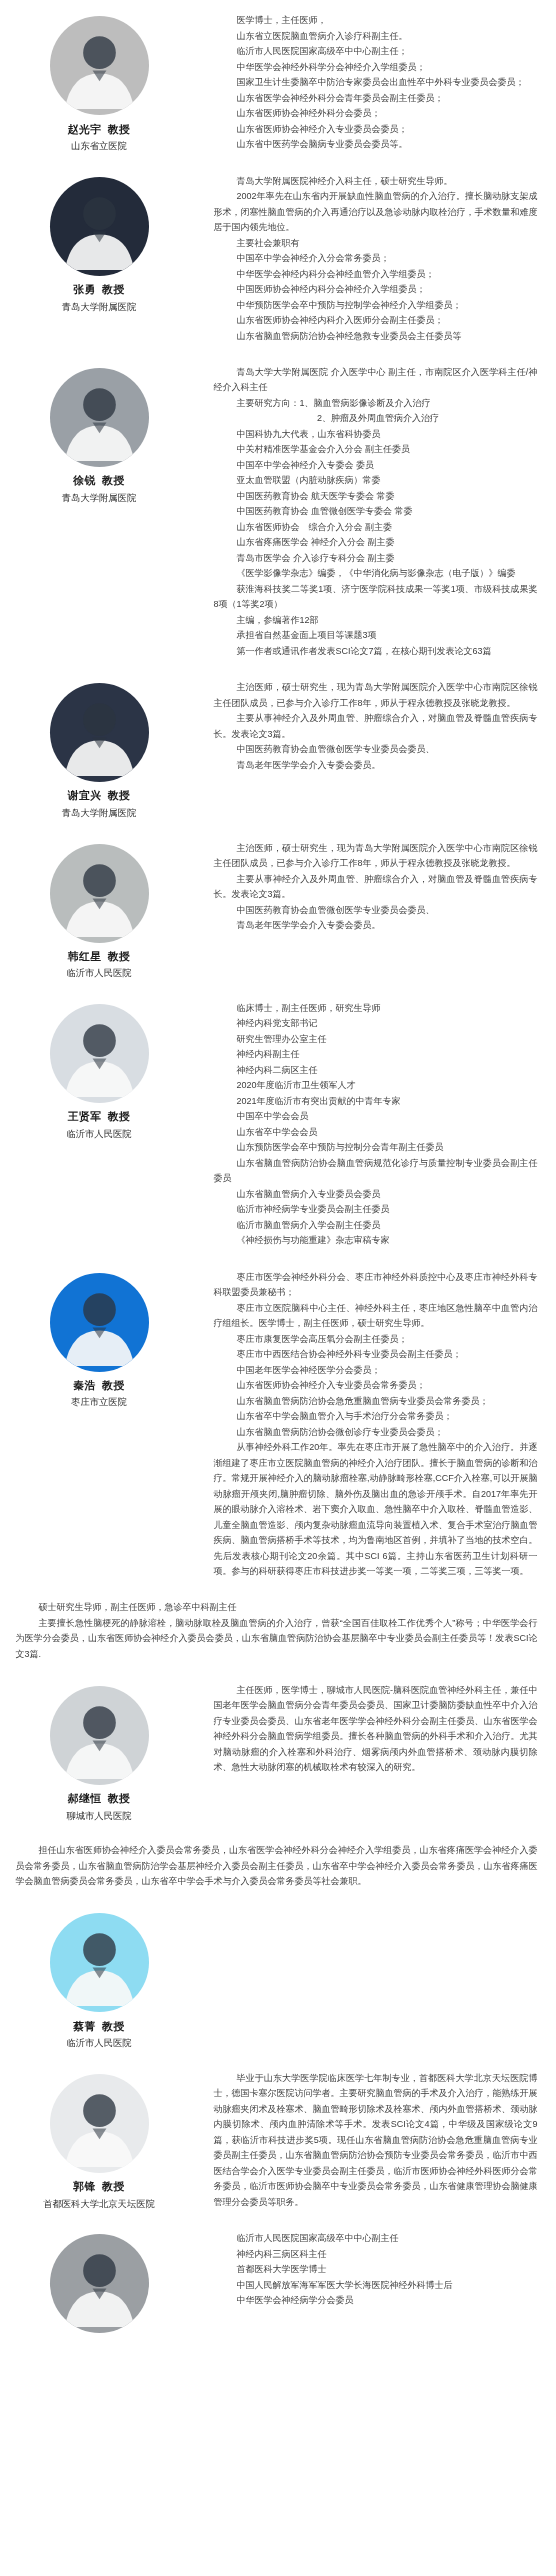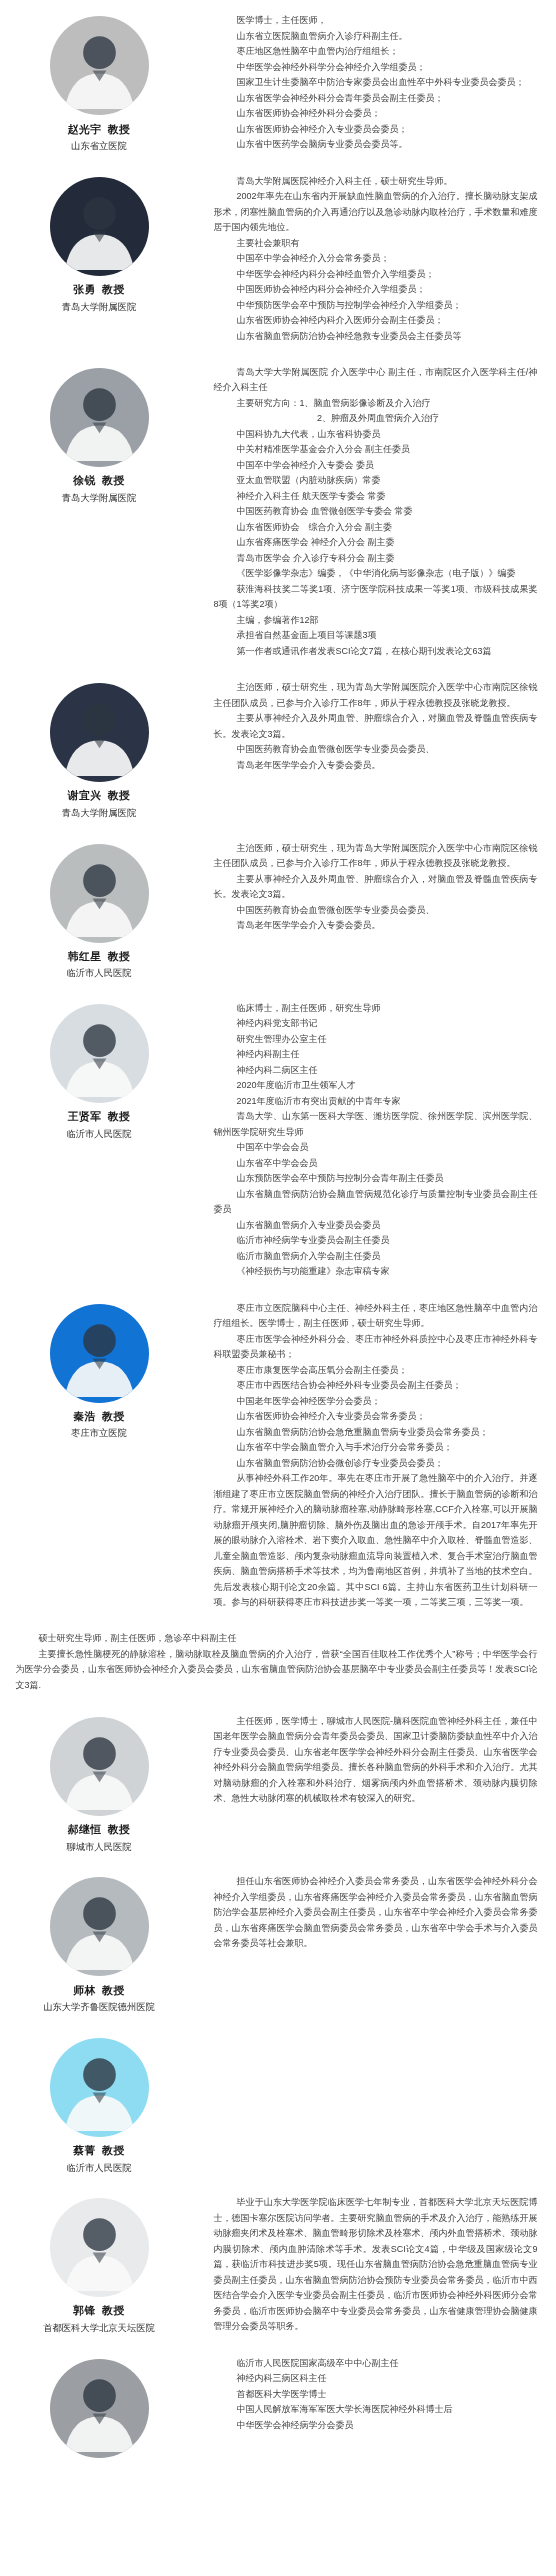--- a/index.html
+++ b/index.html
@@ -33,21 +33,21 @@
       <div class="caption-name">
         <span>赵光宇</span><span class="t">教授</span>
       </div>
       <div class="caption-hospital">
             <div>山东省立医院</div>
           </div>
     </div>
     <div class="col-right">
           <p class="bio-line">医学博士，主任医师，</p>
           <p class="bio-line">山东省立医院脑血管病介入诊疗科副主任。</p>
-          <p class="bio-line">枣庄地区急性脑卒中血管内治疗组组长；</p>
+          <p class="bio-line">临沂市人民医院国家高级卒中中心副主任；</p>
           <p class="bio-line">中华医学会神经外科学分会神经介入学组委员；</p>
           <p class="bio-line">国家卫生计生委脑卒中防治专家委员会出血性卒中外科专业委员会委员；</p>
           <p class="bio-line">山东省医学会神经外科分会青年委员会副主任委员；</p>
           <p class="bio-line">山东省医师协会神经外科分会委员；</p>
           <p class="bio-line">山东省医师协会神经介入专业委员会委员；</p>
           <p class="bio-line">山东省中医药学会脑病专业委员会委员等。</p>
         </div>
   </div>
 
   <div class="profile">
@@ -96,21 +96,21 @@
           </div>
     </div>
     <div class="col-right">
           <p class="bio-line">青岛大学大学附属医院 介入医学中心 副主任，市南院区介入医学科主任/神经介入科主任</p>
           <p class="bio-line">主要研究方向：1、脑血管病影像诊断及介入治疗</p>
           <p class="bio-line deep">2、肿瘤及外周血管病介入治疗</p>
           <p class="bio-line">中国科协九大代表，山东省科协委员</p>
           <p class="bio-line">中关村精准医学基金会介入分会 副主任委员</p>
           <p class="bio-line">中国卒中学会神经介入专委会 委员</p>
           <p class="bio-line">亚太血管联盟（内脏动脉疾病）常委</p>
-          <p class="bio-line">神经介入科主任 航天医学专委会 常委</p>
+          <p class="bio-line">中国医药教育协会 航天医学专委会 常委</p>
           <p class="bio-line">中国医药教育协会 血管微创医学专委会 常委</p>
           <p class="bio-line">山东省医师协会　综合介入分会 副主委</p>
           <p class="bio-line">山东省疼痛医学会 神经介入分会 副主委</p>
           <p class="bio-line">青岛市医学会 介入诊疗专科分会 副主委</p>
           <p class="bio-line">《医学影像学杂志》编委，《中华消化病与影像杂志（电子版）》编委</p>
           <p class="bio-line">获淮海科技奖二等奖1项、济宁医学院科技成果一等奖1项、市级科技成果奖8项（1等奖2项）</p>
           <p class="bio-line">主编，参编著作12部</p>
           <p class="bio-line">承担省自然基金面上项目等课题3项</p>
           <p class="bio-line">第一作者或通讯作者发表SCI论文7篇，在核心期刊发表论文63篇</p>
         </div>
@@ -181,21 +181,20 @@
           </div>
     </div>
     <div class="col-right">
           <p class="bio-line">临床博士，副主任医师，研究生导师</p>
           <p class="bio-line">神经内科党支部书记</p>
           <p class="bio-line">研究生管理办公室主任</p>
           <p class="bio-line">神经内科副主任</p>
           <p class="bio-line">神经内科二病区主任</p>
           <p class="bio-line">2020年度临沂市卫生领军人才</p>
           <p class="bio-line">2021年度临沂市有突出贡献的中青年专家</p>
-          <p class="bio-line">青岛大学、山东第一医科大学医、潍坊医学院、徐州医学院、滨州医学院、锦州医学院研究生导师</p>
           <p class="bio-line">中国卒中学会会员</p>
           <p class="bio-line">山东省卒中学会会员</p>
           <p class="bio-line">山东预防医学会卒中预防与控制分会青年副主任委员</p>
           <p class="bio-line">山东省脑血管病防治协会脑血管病规范化诊疗与质量控制专业委员会副主任委员</p>
           <p class="bio-line">山东省脑血管病介入专业委员会委员</p>
           <p class="bio-line">临沂市神经病学专业委员会副主任委员</p>
           <p class="bio-line">临沂市脑血管病介入学会副主任委员</p>
           <p class="bio-line">《神经损伤与功能重建》杂志审稿专家</p>
         </div>
   </div>
@@ -210,22 +209,22 @@
         </svg>
       </div>
       <div class="caption-name">
         <span>秦浩</span><span class="t">教授</span>
       </div>
       <div class="caption-hospital">
             <div>枣庄市立医院</div>
           </div>
     </div>
     <div class="col-right">
+          <p class="bio-line">枣庄市医学会神经外科分会、枣庄市神经外科质控中心及枣庄市神经外科专科联盟委员兼秘书；</p>
           <p class="bio-line">枣庄市立医院脑科中心主任、神经外科主任，枣庄地区急性脑卒中血管内治疗组组长。医学博士，副主任医师，硕士研究生导师。</p>
-          <p class="bio-line">枣庄市医学会神经外科分会、枣庄市神经外科质控中心及枣庄市神经外科专科联盟委员兼秘书；</p>
           <p class="bio-line">枣庄市康复医学会高压氧分会副主任委员；</p>
           <p class="bio-line">枣庄市中西医结合协会神经外科专业委员会副主任委员；</p>
           <p class="bio-line">中国老年医学会神经医学分会委员；</p>
           <p class="bio-line">山东省医师协会神经介入专业委员会常务委员；</p>
           <p class="bio-line">山东省脑血管病防治协会急危重脑血管病专业委员会常务委员；</p>
           <p class="bio-line">山东省卒中学会脑血管介入与手术治疗分会常务委员；</p>
           <p class="bio-line">山东省脑血管病防治协会微创诊疗专业委员会委员；</p>
           <p class="bio-line">从事神经外科工作20年。率先在枣庄市开展了急性脑卒中的介入治疗。并逐渐组建了枣庄市立医院脑血管病的神经介入治疗团队。擅长于脑血管病的诊断和治疗。常规开展神经介入的脑动脉瘤栓塞,动静脉畸形栓塞,CCF介入栓塞,可以开展脑动脉瘤开颅夹闭,脑肿瘤切除、脑外伤及脑出血的急诊开颅手术。自2017年率先开展的眼动脉介入溶栓术、岩下窦介入取血、急性脑卒中介入取栓、脊髓血管造影、儿童全脑血管造影、颅内复杂动脉瘤血流导向装置植入术、复合手术室治疗脑血管疾病、脑血管病搭桥手术等技术，均为鲁南地区首例，并填补了当地的技术空白。先后发表核心期刊论文20余篇。其中SCI 6篇。主持山东省医药卫生计划科研一项。参与的科研获得枣庄市科技进步奖一等奖一项，二等奖三项，三等奖一项。</p>
         </div>
   </div>
@@ -252,35 +251,20 @@
       <div class="caption-hospital">
             <div>聊城市人民医院</div>
           </div>
     </div>
     <div class="col-right">
           <p class="bio-line">主任医师，医学博士，聊城市人民医院-脑科医院血管神经外科主任，兼任中国老年医学会脑血管病分会青年委员会委员、国家卫计委脑防委缺血性卒中介入治疗专业委员会委员、山东省老年医学学会神经外科分会副主任委员、山东省医学会神经外科分会脑血管病学组委员。擅长各种脑血管病的外科手术和介入治疗。尤其对脑动脉瘤的介入栓塞和外科治疗、烟雾病颅内外血管搭桥术、颈动脉内膜切除术、急性大动脉闭塞的机械取栓术有较深入的研究。</p>
         </div>
   </div>
 
   <div class="profile">
-    <div class="col-left">
-      <div class="photo" style="background: rgb(181, 186, 190);">
-        <svg viewBox="0 0 100 100" aria-hidden="true">
-          <circle cx="50" cy="37" r="16.5" fill="rgba(44,52,64,0.78)"></circle>
-          <path d="M15 94 Q21 58 50 58 Q79 58 85 94 Z" fill="rgba(248,248,248,0.92)"></path>
-          <path d="M43 55 L50 66 L57 55 Z" fill="rgba(44,52,64,0.55)"></path>
-        </svg>
-      </div>
-      <div class="caption-name">
-        <span>师林</span><span class="t">教授</span>
-      </div>
-      <div class="caption-hospital">
-            <div>山东大学齐鲁医院德州医院</div>
-          </div>
-    </div>
     <div class="col-right">
           <p class="bio-line">担任山东省医师协会神经介入委员会常务委员，山东省医学会神经外科分会神经介入学组委员，山东省疼痛医学会神经介入委员会常务委员，山东省脑血管病防治学会基层神经介入委员会副主任委员，山东省卒中学会神经介入委员会常务委员，山东省疼痛医学会脑血管病委员会常务委员，山东省卒中学会手术与介入委员会常务委员等社会兼职。</p>
         </div>
   </div>
 
   <div class="profile">
     <div class="col-left">
       <div class="photo" style="background: rgb(142, 220, 242);">
         <svg viewBox="0 0 100 100" aria-hidden="true">
           <circle cx="50" cy="37" r="16.5" fill="rgba(44,52,64,0.78)"></circle>

